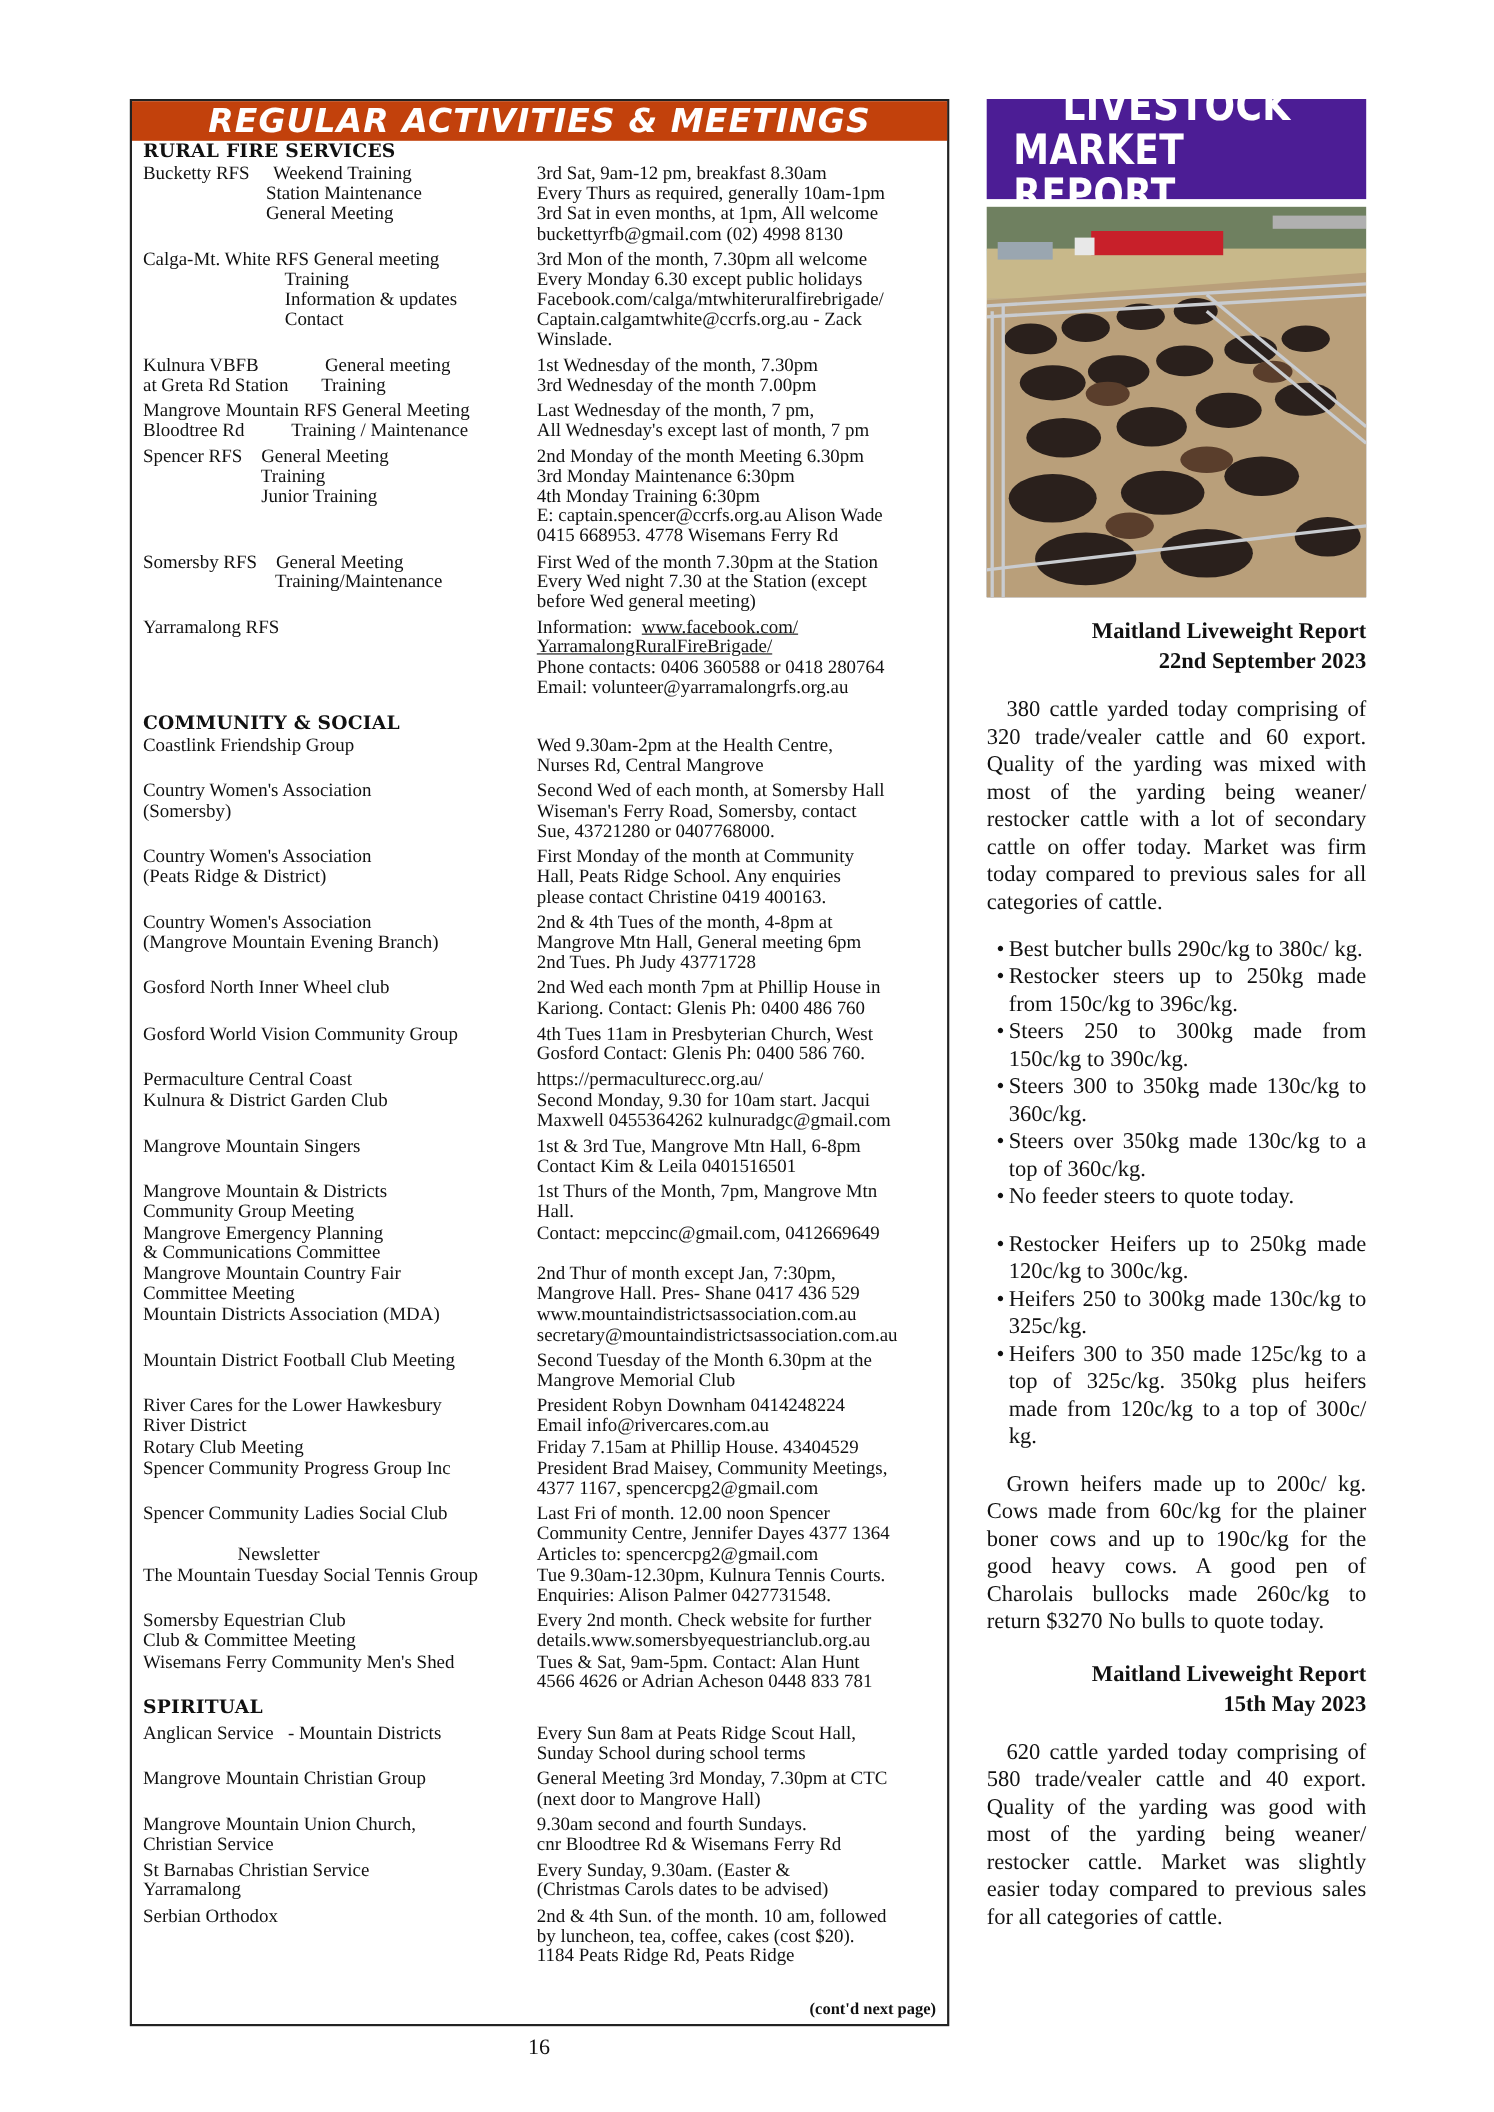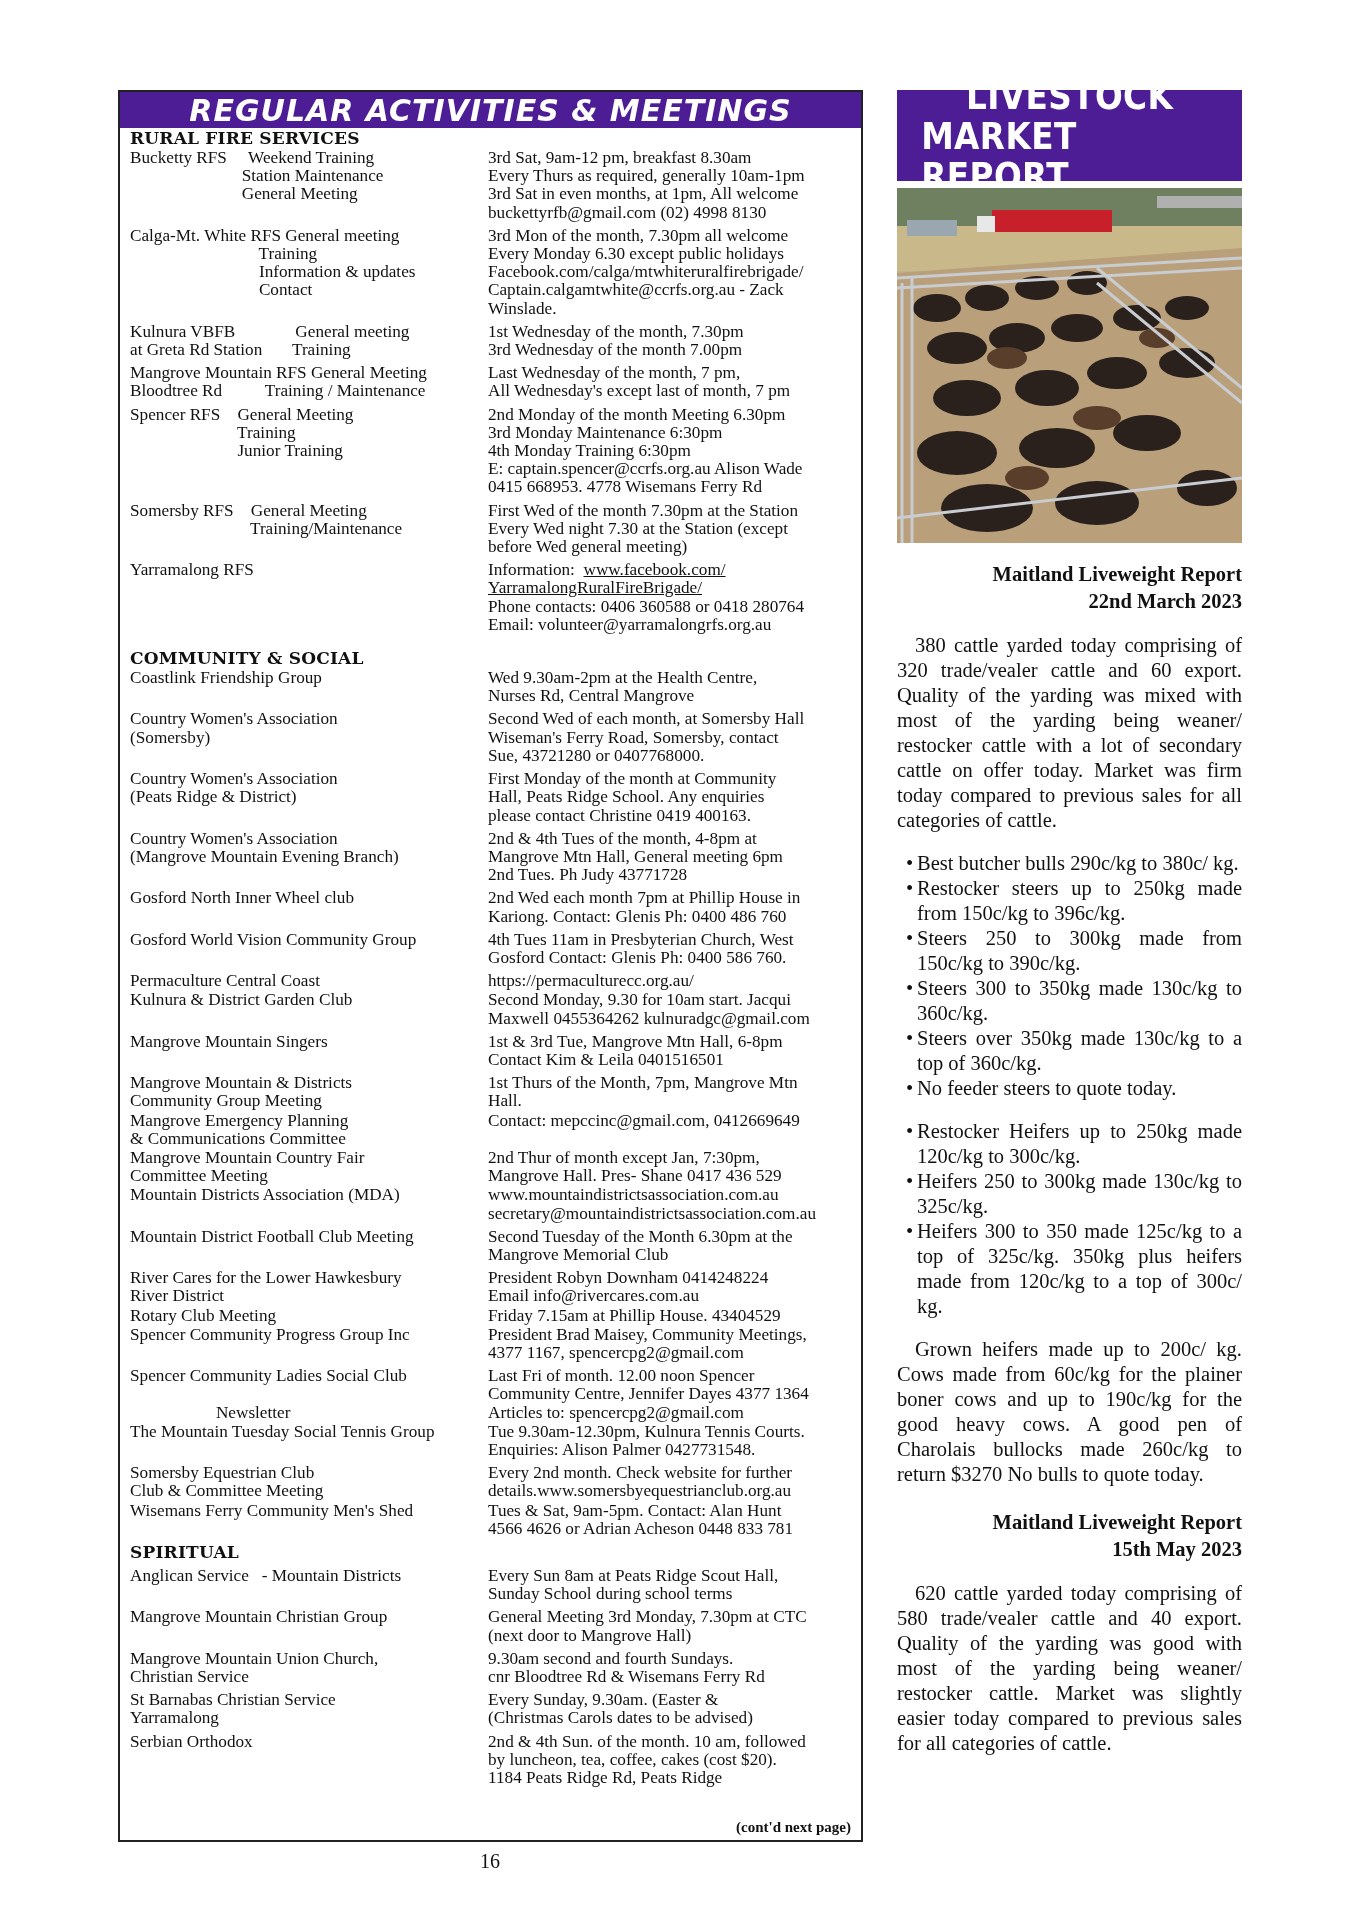--- a/index.html
+++ b/index.html
@@ -5,21 +5,21 @@
   * { box-sizing: border-box; margin: 0; padding: 0; }
   html, body { width: 1358px; height: 1920px; background: #ffffff; overflow: hidden; }
   body { position: relative; font-family: "Liberation Serif", "DejaVu Serif", serif; color: #111; }
 
   
   .activities {
     position: absolute; left: 118px; top: 90px; width: 745px; height: 1752px;
     border: 2px solid #222;
   }
   .activities-header {
-    background: #4c1d95; color: #fff; height: 36px;
+    background: #c2410c; color: #fff; height: 36px;
     display: flex; align-items: center; justify-content: center;
     font-family: "DejaVu Sans", "Liberation Sans", sans-serif;
     font-weight: bold; font-style: italic; font-size: 30px; letter-spacing: 1px;
   }
   .activities-body { padding: 0 10px 0 10px; font-size: 17.2px; line-height: 18.2px; }
   .section-heading {
     font-family: "DejaVu Serif", "Liberation Serif", serif; font-weight: 900;
     font-size: 17px; letter-spacing: 0.2px; line-height: 20px;
   }
   .section-heading.first { margin-top: 0px; }
@@ -330,21 +330,21 @@
         <path d="M15 90 L15 355"></path>
           <path d="M5 95 L5 355"></path>
         <path d="M0 330 L345 290"></path>
       </g>
     </svg>
   </div>
 
   <div class="report">
     <h3>
       <span>Maitland Liveweight Report</span><br>
-      <span>22nd March 2023</span>
+      <span>22nd September 2023</span>
     </h3>
     <p>380 cattle yarded today comprising of 320 trade/vealer cattle and 60 export. Quality of the yarding was mixed with most of the yarding being weaner/ restocker cattle with a lot of secondary cattle on offer today. Market was firm today compared to previous sales for all categories of cattle.</p>
     <ul>
       <li>Best butcher bulls 290c/kg to 380c/ kg.</li>
       <li>Restocker steers up to 250kg made from 150c/kg to 396c/kg.</li>
       <li>Steers 250 to 300kg made from 150c/kg to 390c/kg.</li>
       <li>Steers 300 to 350kg made 130c/kg to 360c/kg.</li>
       <li>Steers over 350kg made 130c/kg to a top of 360c/kg.</li>
       <li>No feeder steers to quote today.</li>
     </ul>

